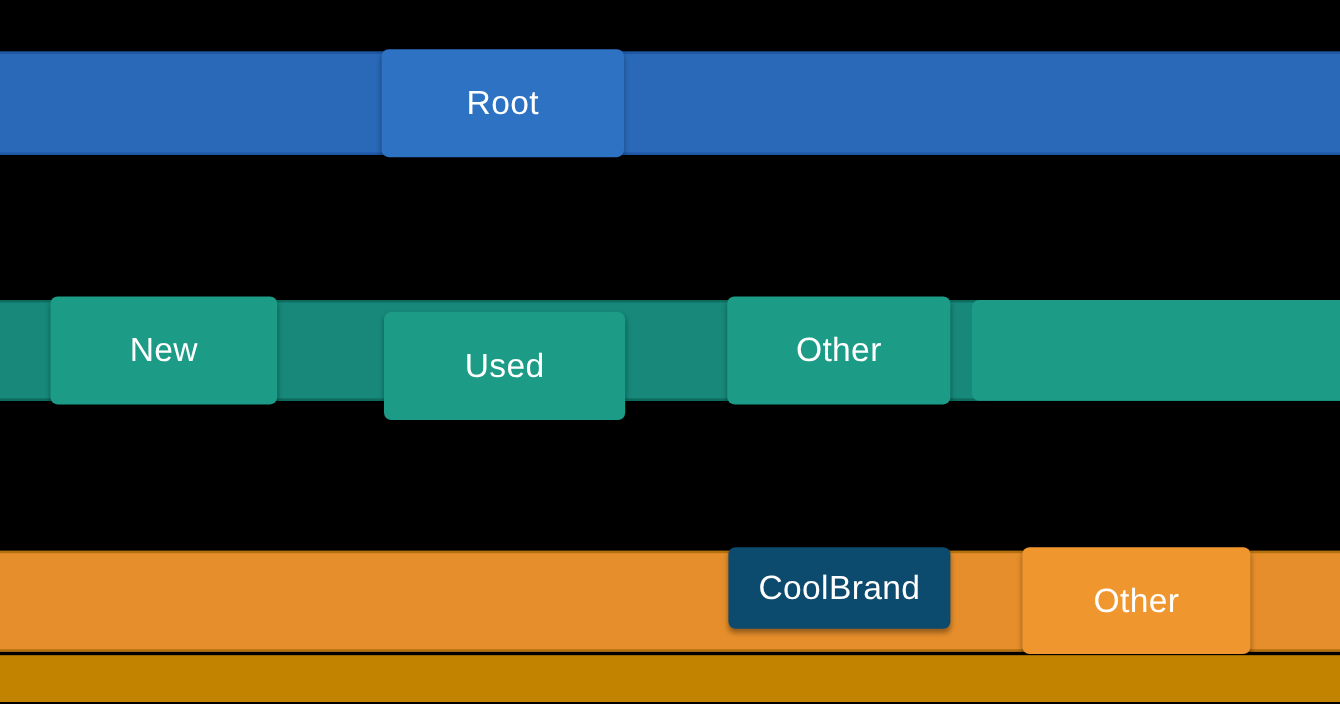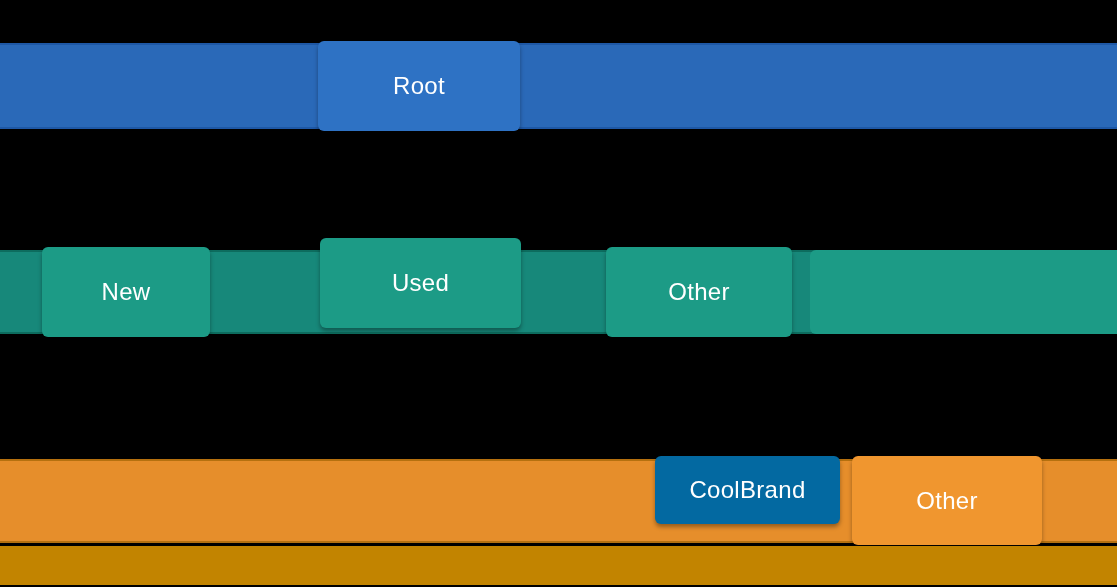--- a/index.html
+++ b/index.html
@@ -29,51 +29,51 @@
     position: absolute;
     box-sizing: border-box;
     border-radius: 6px;
     display: flex;
     align-items: center;
     justify-content: center;
     box-shadow: 0 3px 4px rgba(0,0,0,0.35);
   }
   .tree-node .node-label {
     color: #ffffff;
-    font-size: 24px;
+    font-size: 28px;
     font-weight: 400;
     letter-spacing: 0.3px;
     white-space: nowrap;
   }
   .footer-bar {
     position: absolute;
     left: 0;
     width: 1117px;
   }
 </style>
 </head>
 <body>
 
 <div id="figure" style="background: rgb(0, 0, 0);">
     <div class="level-bar" style="top: 43px; height: 86px; background: rgb(42, 105, 184); border-top: 2px solid rgb(30, 88, 166); border-bottom: 2px solid rgb(30, 88, 166);"></div>
     <div class="tree-node" style="left: 318px; width: 202px; top: 41px; height: 90px; background: rgb(46, 114, 196);">
       <span class="node-label">Root</span>
     </div>
     <div class="level-bar" style="top: 250px; height: 84px; background: rgb(23, 136, 122); border-top: 2px solid rgb(13, 108, 94); border-bottom: 2px solid rgb(13, 108, 94);"></div>
     <div class="bar-overlay" style="left: 810px; width: 307px; top: 250px; height: 84px; background: rgb(28, 155, 134); border-radius: 6px 0px 0px 6px;"></div>
-    <div class="tree-node" style="left: 42px; width: 168px; top: 247px; height: 90px; background: rgb(28, 155, 134);">
+    <div class="tree-node" style="left: 42px; width: 189px; top: 247px; height: 90px; background: rgb(28, 155, 134);">
       <span class="node-label">New</span>
     </div>
-    <div class="tree-node" style="left: 320px; width: 201px; top: 238px; height: 90px; background: rgb(28, 155, 134);">
+    <div class="tree-node" style="left: 320px; width: 201px; top: 260px; height: 90px; background: rgb(28, 155, 134);">
       <span class="node-label">Used</span>
     </div>
     <div class="tree-node" style="left: 606px; width: 186px; top: 247px; height: 90px; background: rgb(28, 155, 134);">
       <span class="node-label">Other</span>
     </div>
     <div class="level-bar" style="top: 459px; height: 84px; background: rgb(230, 142, 43); border-top: 2px solid rgb(181, 112, 15); border-bottom: 2px solid rgb(181, 112, 15);"></div>
-    <div class="tree-node" style="left: 607px; width: 185px; top: 456px; height: 68px; background: #0369a1; margin-left: 48px;">
+    <div class="tree-node" style="left: 607px; width: 185px; top: 456px; height: 68px; background: #0c4a6e;">
       <span class="node-label">CoolBrand</span>
     </div>
     <div class="tree-node" style="left: 852px; width: 190px; top: 456px; height: 89px; background: rgb(240, 150, 47);">
       <span class="node-label">Other</span>
     </div>
     <div class="footer-bar" style="top: 546px; height: 39px; background: rgb(194, 132, 0);"></div>
   </div>
 
 </body></html>

